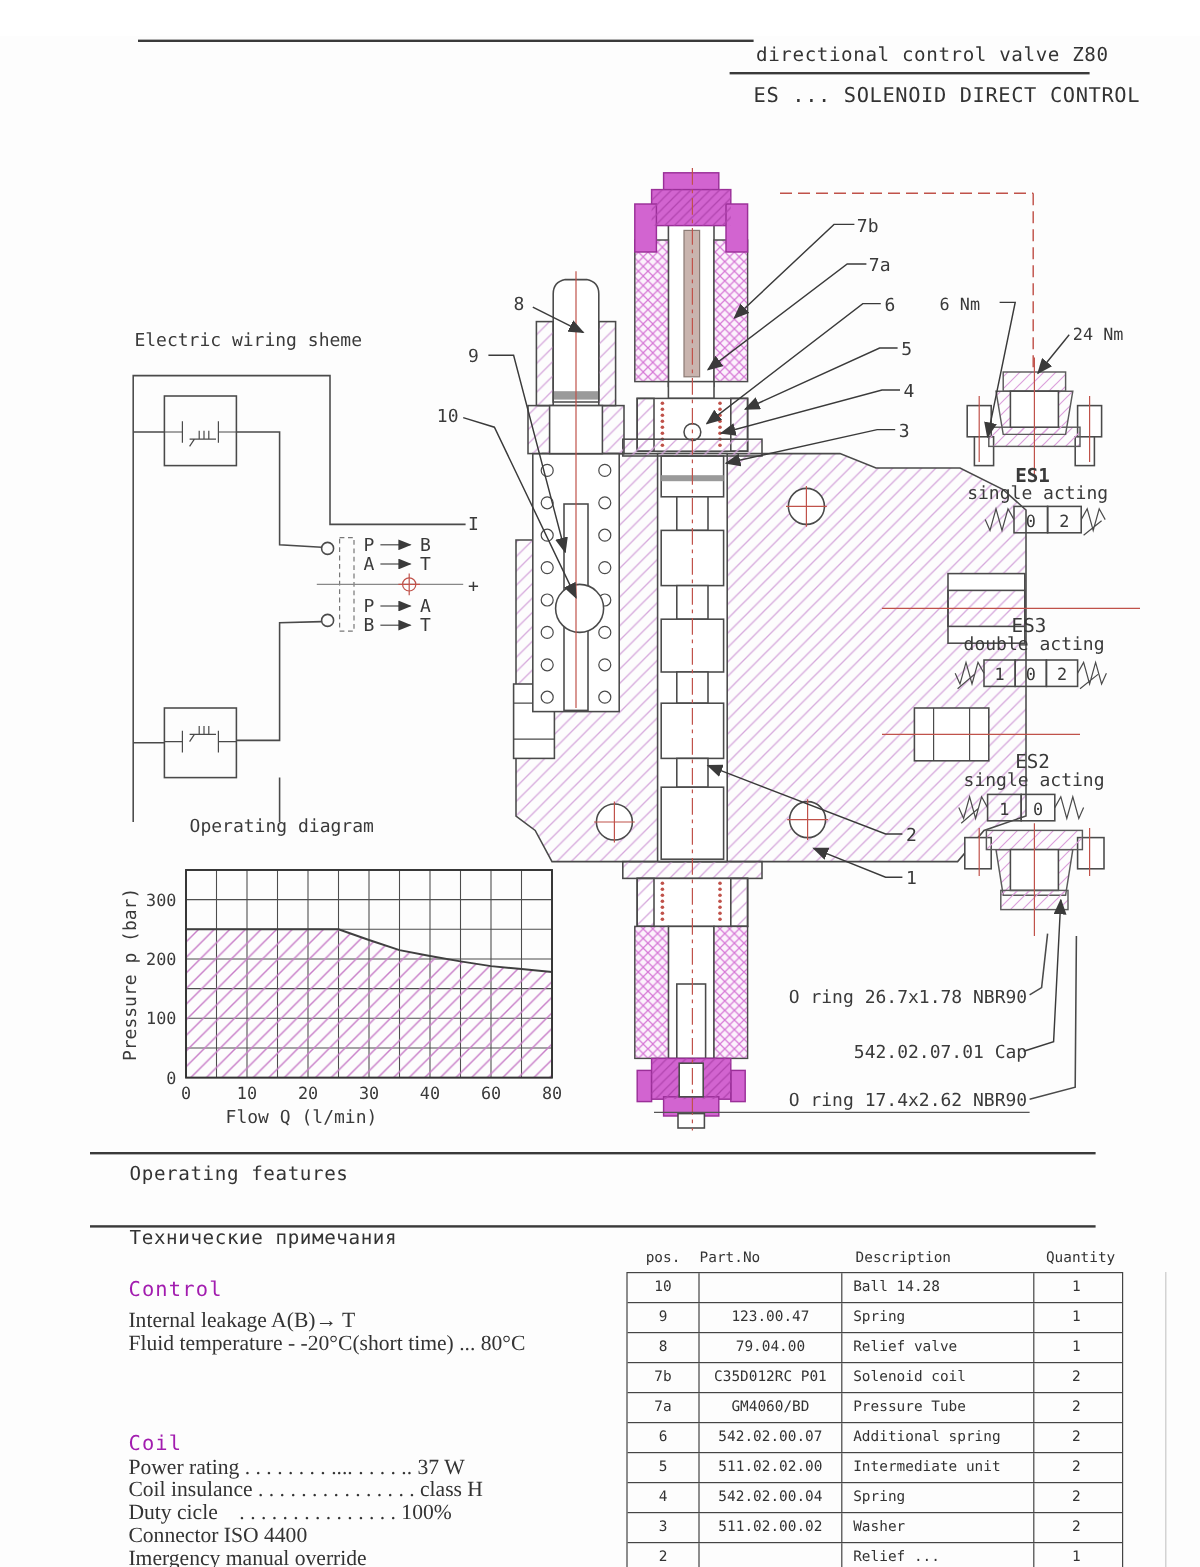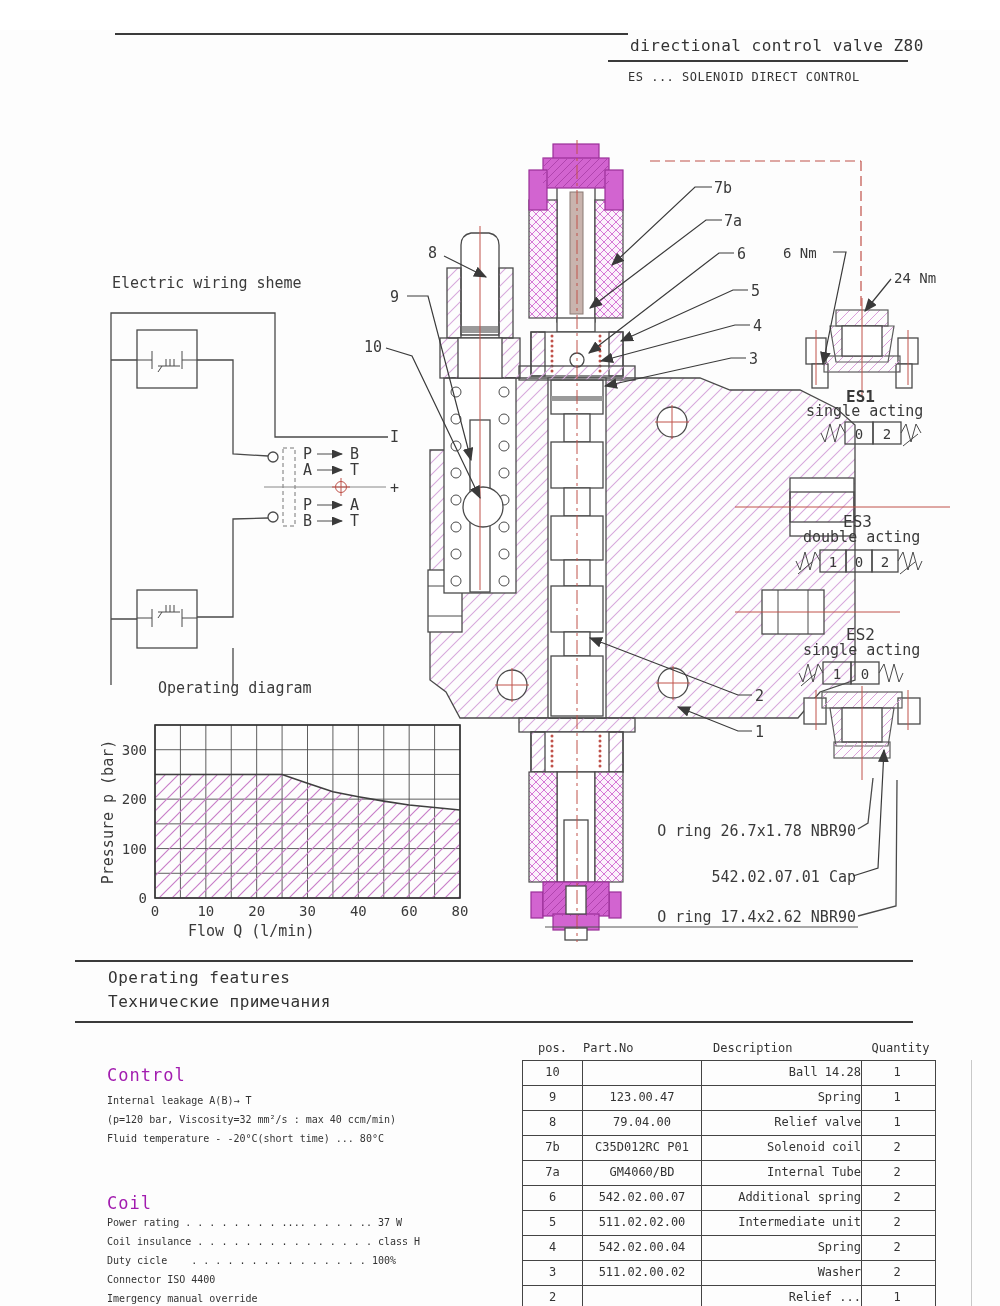--- a/index.html
+++ b/index.html
@@ -1,24 +1,24 @@
 <!DOCTYPE html>
 <html><head>
 <meta charset="utf-8">
 <style>
   html,body{margin:0;padding:0;background:#fff;}
   .page{position:relative;width:1000px;height:1292px;background:#fdfdfd;overflow:hidden;
         font-family:"DejaVu Sans Mono",monospace;color:#333;margin-top:30px;}
   .abs{position:absolute;}
   .rule{position:absolute;background:#3a3a3a;}
   .t-main{font-size:16px;letter-spacing:.5px;white-space:pre;}
-  .t-sub{font-size:12px;letter-spacing:.5px;white-space:pre;}
+  .t-sub{font-size:17px;letter-spacing:.5px;white-space:pre;}
   .feat{font-size:16px;letter-spacing:.5px;}
   .blkhead{font-size:17px;color:#a21caf;letter-spacing:1px;}
-  .blkline{font-size:10px;line-height:19px;white-space:pre;}
+  .blkline{font-size:18px;line-height:19px;white-space:pre;font-family:Liberation Serif, serif;}
   svg text{font-family:"DejaVu Sans Mono",monospace;fill:#3a3a3a;font-size:15px;}
   svg .fs16{font-size:16px;}
   svg .fs14{font-size:14px;}
   svg .b{font-weight:bold;}
   svg .ctick{font-size:14px;}
   .ln{stroke:#4a4a4a;stroke-width:1.3;fill:none;}
   .thin{stroke:#4a4a4a;stroke-width:1;fill:none;}
   .outline{stroke:#4a4a4a;stroke-width:1.3;fill:#fff;}
   .hatch{fill:url(#hb);stroke:#4a4a4a;stroke-width:1.3;}
   .xhatch{fill:url(#xh);stroke:#4a4a4a;stroke-width:1.2;}
@@ -34,21 +34,21 @@
   .hc.c0{width:61px;text-align:center;}
   .hc.c1{width:120px;text-align:left;}
   .hc.c2{width:162px;text-align:left;padding-left:10px;box-sizing:border-box;}
   .hc.c3{width:71px;text-align:center;}
   .pbody{border:1.6px solid #444;}
   .prow{display:flex;height:24px;line-height:23px;border-bottom:1.6px solid #444;}
   .prow:last-child{border-bottom:none;}
   .pc{box-sizing:border-box;overflow:hidden;white-space:nowrap;}
   .pc.c0{width:60px;text-align:center;border-right:1.6px solid #444;}
   .pc.c1{width:119px;text-align:center;border-right:1.6px solid #444;}
-  .pc.c2{width:160px;text-align:right;padding-left:9px;border-right:1.6px solid #444;}
+  .pc.c2{width:160px;text-align:left;padding-left:9px;border-right:1.6px solid #444;}
   .pc.c3{width:70px;text-align:center;}
 </style>
 </head>
 <body>
 
 <div class="page">
 
   <div class="rule" style="left:115px;top:3px;width:513px;height:2px;"></div>
   <div class="abs t-main" style="left:630px;top:6px;">directional control valve Z80</div>
   <div class="rule" style="left:608px;top:30px;width:300px;height:1.6px;"></div>
@@ -399,27 +399,26 @@
           <text x="147" y="774.1428571428571" text-anchor="end" class="ctick">200</text>
           <text x="147" y="724.7142857142858" text-anchor="end" class="ctick">300</text>
         </g>
       <text x="113" y="782" text-anchor="middle" transform="rotate(-90 113,782)">Pressure p (bar)</text>
       <text x="188" y="906">Flow Q (l/min)</text>
     </g>
   </svg>
 
   <div class="rule" style="left:75px;top:930px;width:838px;height:2px;"></div>
   <div class="abs feat" style="left:108px;top:938px;">Operating features</div>
-  <div class="abs feat" style="left:108px;top:962px;text-align:center;">Технические примечания</div>
+  <div class="abs feat" style="left:108px;top:992px;text-align:center;">Технические примечания</div>
   <div class="rule" style="left:75px;top:991px;width:838px;height:2px;"></div>
 
   <div class="abs" style="left:107px;top:1035px;width:450px;">
     <div class="blkhead">Control</div>
     <div class="blkline" style="margin-top:6px;">Internal leakage A(B)→ T</div>
-    <div class="blkline">(p=120 bar, Viscosity=32 mm²/s : max 40 ccm/min)</div>
     <div class="blkline">Fluid temperature - -20°C(short time) ... 80°C</div>
   </div>
 
   <div class="abs" style="left:107px;top:1163px;width:450px;">
     <div class="blkhead">Coil</div>
     <div class="blkline">Power rating . . . . . . . . .... . . . . .. 37 W</div>
     <div class="blkline">Coil insulance . . . . . . . . . . . . . . . class H</div>
     <div class="blkline">Duty cicle    . . . . . . . . . . . . . . . 100%</div>
     <div class="blkline">Connector ISO 4400</div>
     <div class="blkline">Imergency manual override</div>
@@ -453,21 +452,21 @@
         </div>
         <div class="prow">
           <div class="pc c0">7b</div>
           <div class="pc c1">C35D012RC P01</div>
           <div class="pc c2">Solenoid coil</div>
           <div class="pc c3">2</div>
         </div>
         <div class="prow">
           <div class="pc c0">7a</div>
           <div class="pc c1">GM4060/BD</div>
-          <div class="pc c2">Internal Tube</div>
+          <div class="pc c2">Pressure Tube</div>
           <div class="pc c3">2</div>
         </div>
         <div class="prow">
           <div class="pc c0">6</div>
           <div class="pc c1">542.02.00.07</div>
           <div class="pc c2">Additional spring</div>
           <div class="pc c3">2</div>
         </div>
         <div class="prow">
           <div class="pc c0">5</div>

